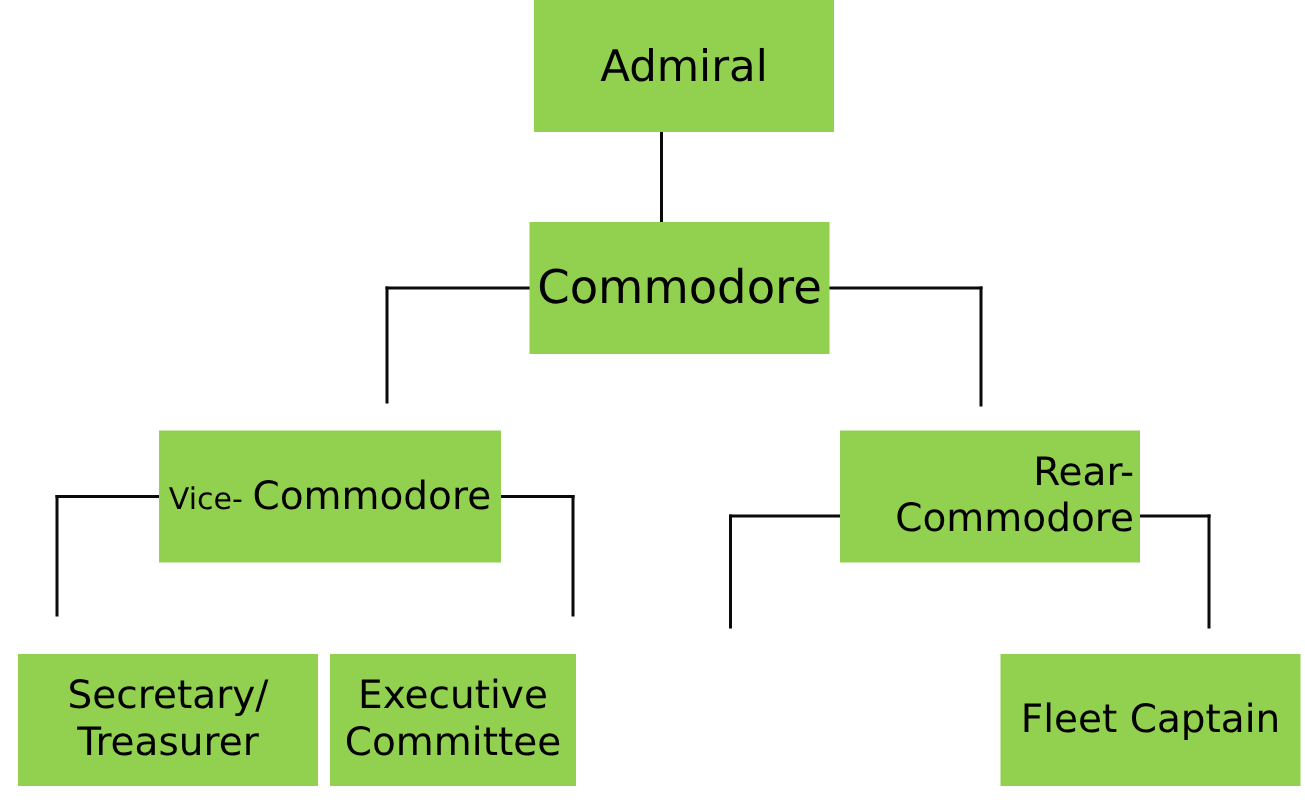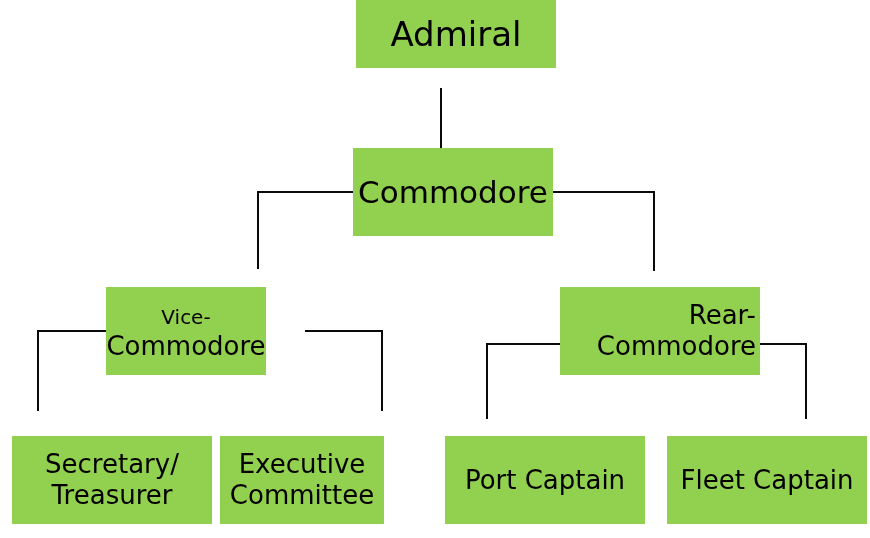--- a/index.html
+++ b/index.html
@@ -29,23 +29,23 @@
     box-sizing: border-box;
     z-index: 2;
   }
   .node-label {
     display: block;
     white-space: pre-line;
     padding: 0 4px;
   }
 
   
-  .n-admiral      { left: 356px; top: 0px;   width: 200px; height: 68px;  font-size: 34px; }
+  .n-admiral      { left: 356px; top: 0px;   width: 200px; height: 88px;  font-size: 29px; }
   .n-commodore    { left: 353px; top: 148px; width: 200px; height: 88px;  font-size: 31px; }
-  .n-vice         { left: 106px; top: 287px; width: 160px; height: 88px;  font-size: 26px; }
+  .n-vice         { left: 106px; top: 287px; width: 228px; height: 88px;  font-size: 26px; }
   .n-rear         { left: 560px; top: 287px; width: 200px; height: 88px;  font-size: 26px; text-align: right; }
   .n-secretary    { left: 12px;   top: 436px; width: 200px; height: 88px;  font-size: 26px; }
   .n-executive    { left: 220px; top: 436px; width: 164px; height: 88px;  font-size: 26px; }
   .n-port         { left: 445px; top: 436px; width: 200px; height: 88px;  font-size: 26px; }
   .n-fleet        { left: 667px; top: 436px; width: 200px; height: 88px;  font-size: 26px; }
 
   
   .prefix-small { font-size: 20px; }
 
   
@@ -122,21 +122,18 @@
   <div class="node n-secretary">
     <span class="node-label">Secretary/
 Treasurer</span>
   </div>
 
   <div class="node n-executive">
     <span class="node-label">Executive
 Committee</span>
   </div>
 
-  <div class="node n-port">
-    <span class="node-label">Port Captain</span>
-  </div>
 
   <div class="node n-fleet">
     <span class="node-label">Fleet Captain</span>
   </div>
 
 </div>
 
 </body></html>

